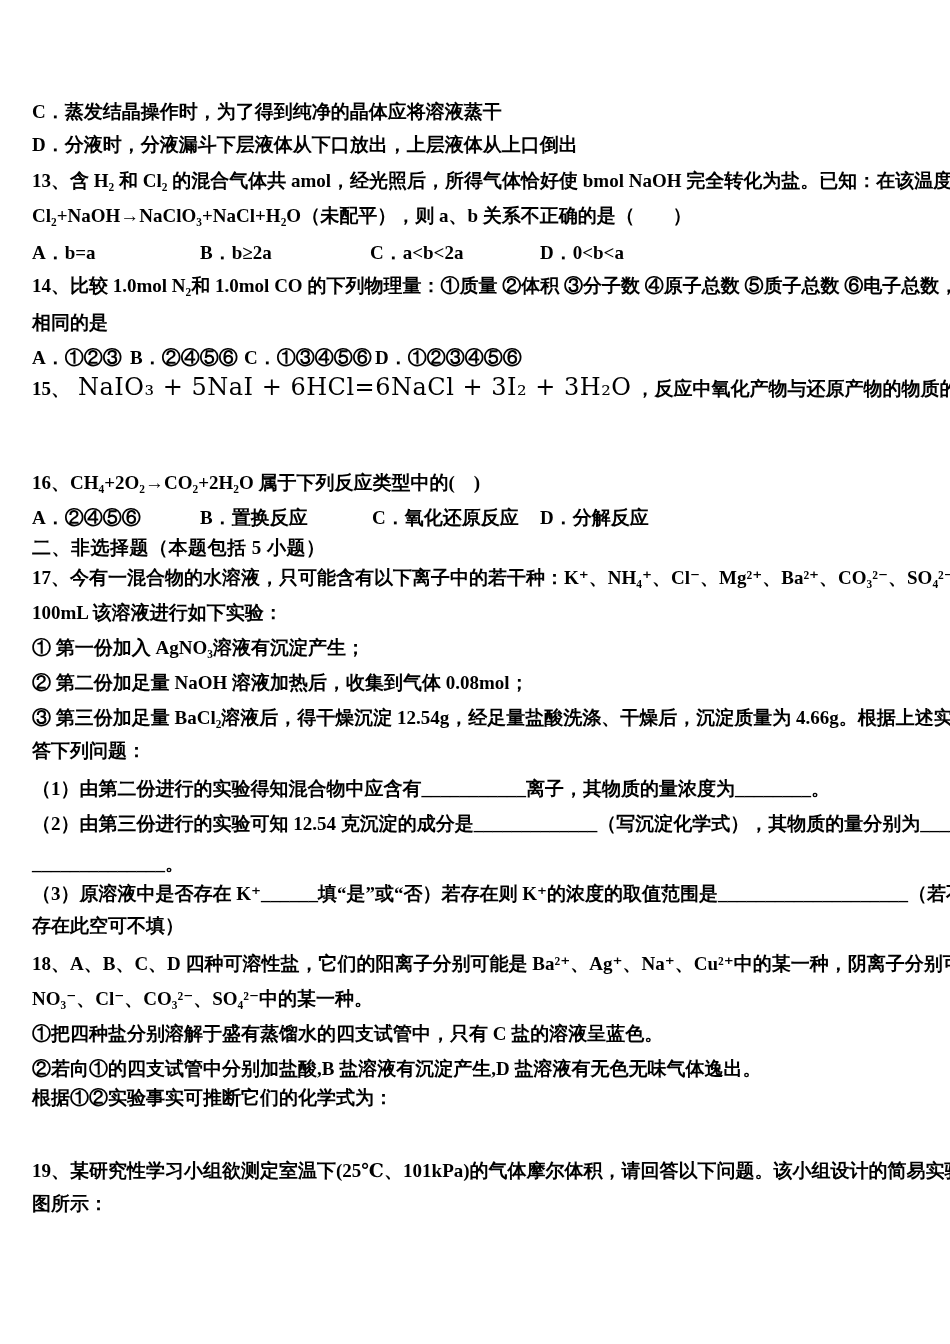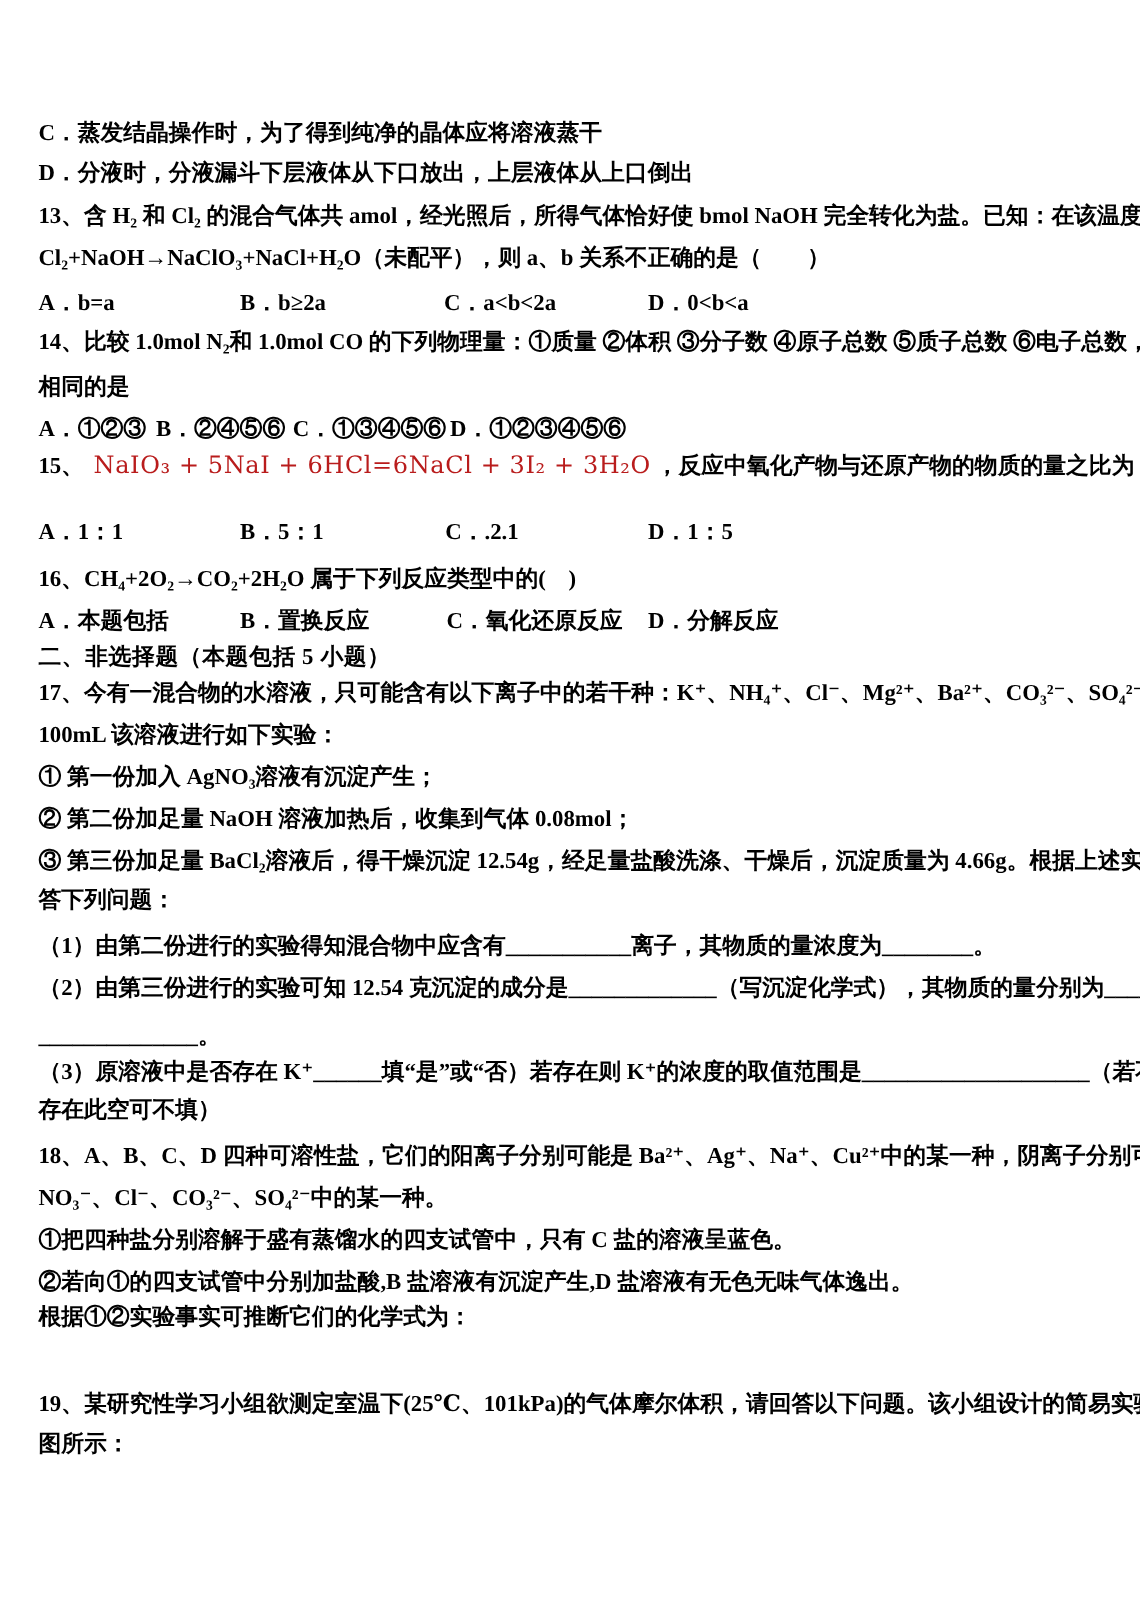--- a/index.html
+++ b/index.html
@@ -17,23 +17,23 @@
   .line {
     position: absolute;
     left: 32px;
     font-size: 19px;
     line-height: 24px;
     white-space: pre;
   }
   .opt-row { width: 860px; height: 24px; }
   .opt { position: absolute; top: 0; white-space: pre; }
   .formula {
-    font-size: 20px;
+    font-size: 24px;
     font-weight: normal;
-    color: #b91c1c;
+    color: #000000;
     letter-spacing: 0.5px;
     font-family: "DejaVu Serif", "Liberation Serif", serif;
     padding: 0 4px 0 8px;
   }
   .section-heading { letter-spacing: 0.5px; }
 </style>
 </head>
 <body>
 
 <div class="page">
@@ -53,30 +53,24 @@
   <div class="line" style="top:274px">14、比较 1.0mol N₂和 1.0mol CO 的下列物理量：①质量 ②体积 ③分子数 ④原子总数 ⑤质子总数 ⑥电子总数，其中</div>
   <div class="line" style="top:311px">相同的是</div>
   <div class="line opt-row" style="top:346px">
     <span class="opt" style="left:0">A．①②③</span>
     <span class="opt" style="left:98px">B．②④⑤⑥</span>
     <span class="opt" style="left:212px">C．①③④⑤⑥</span>
     <span class="opt" style="left:343px">D．①②③④⑤⑥</span>
   </div>
 
   <div class="line" style="top:375px"><span>15、</span><span class="formula">NaIO₃ + 5NaI + 6HCl=6NaCl + 3I₂ + 3H₂O</span><span>，反应中氧化产物与还原产物的物质的量之比为</span></div>
-  <div class="line opt-row" style="top:432px">
-    <span class="opt" style="left:0">A．1：1</span>
-    <span class="opt" style="left:168px">B．5：1</span>
-    <span class="opt" style="left:339px">C．.2.1</span>
-    <span class="opt" style="left:508px">D．1：5</span>
-  </div>
 
   <div class="line" style="top:471px">16、CH₄+2O₂→CO₂+2H₂O 属于下列反应类型中的(　)</div>
   <div class="line opt-row" style="top:506px">
-    <span class="opt" style="left:0">A．本题包括</span>
+    <span class="opt" style="left:0">A．②④⑤⑥</span>
     <span class="opt" style="left:168px">B．置换反应</span>
     <span class="opt" style="left:340px">C．氧化还原反应</span>
     <span class="opt" style="left:508px">D．分解反应</span>
   </div>
 
   <div class="line section-heading" style="top:536px">二、非选择题（本题包括 5 小题）</div>
 
   <div class="line" style="top:566px">17、今有一混合物的水溶液，只可能含有以下离子中的若干种：K⁺、NH₄⁺、Cl⁻、Mg²⁺、Ba²⁺、CO₃²⁻、SO₄²⁻，现取三份各</div>
   <div class="line" style="top:601px">100mL 该溶液进行如下实验：</div>
   <div class="line" style="top:636px">① 第一份加入 AgNO₃溶液有沉淀产生；</div>

